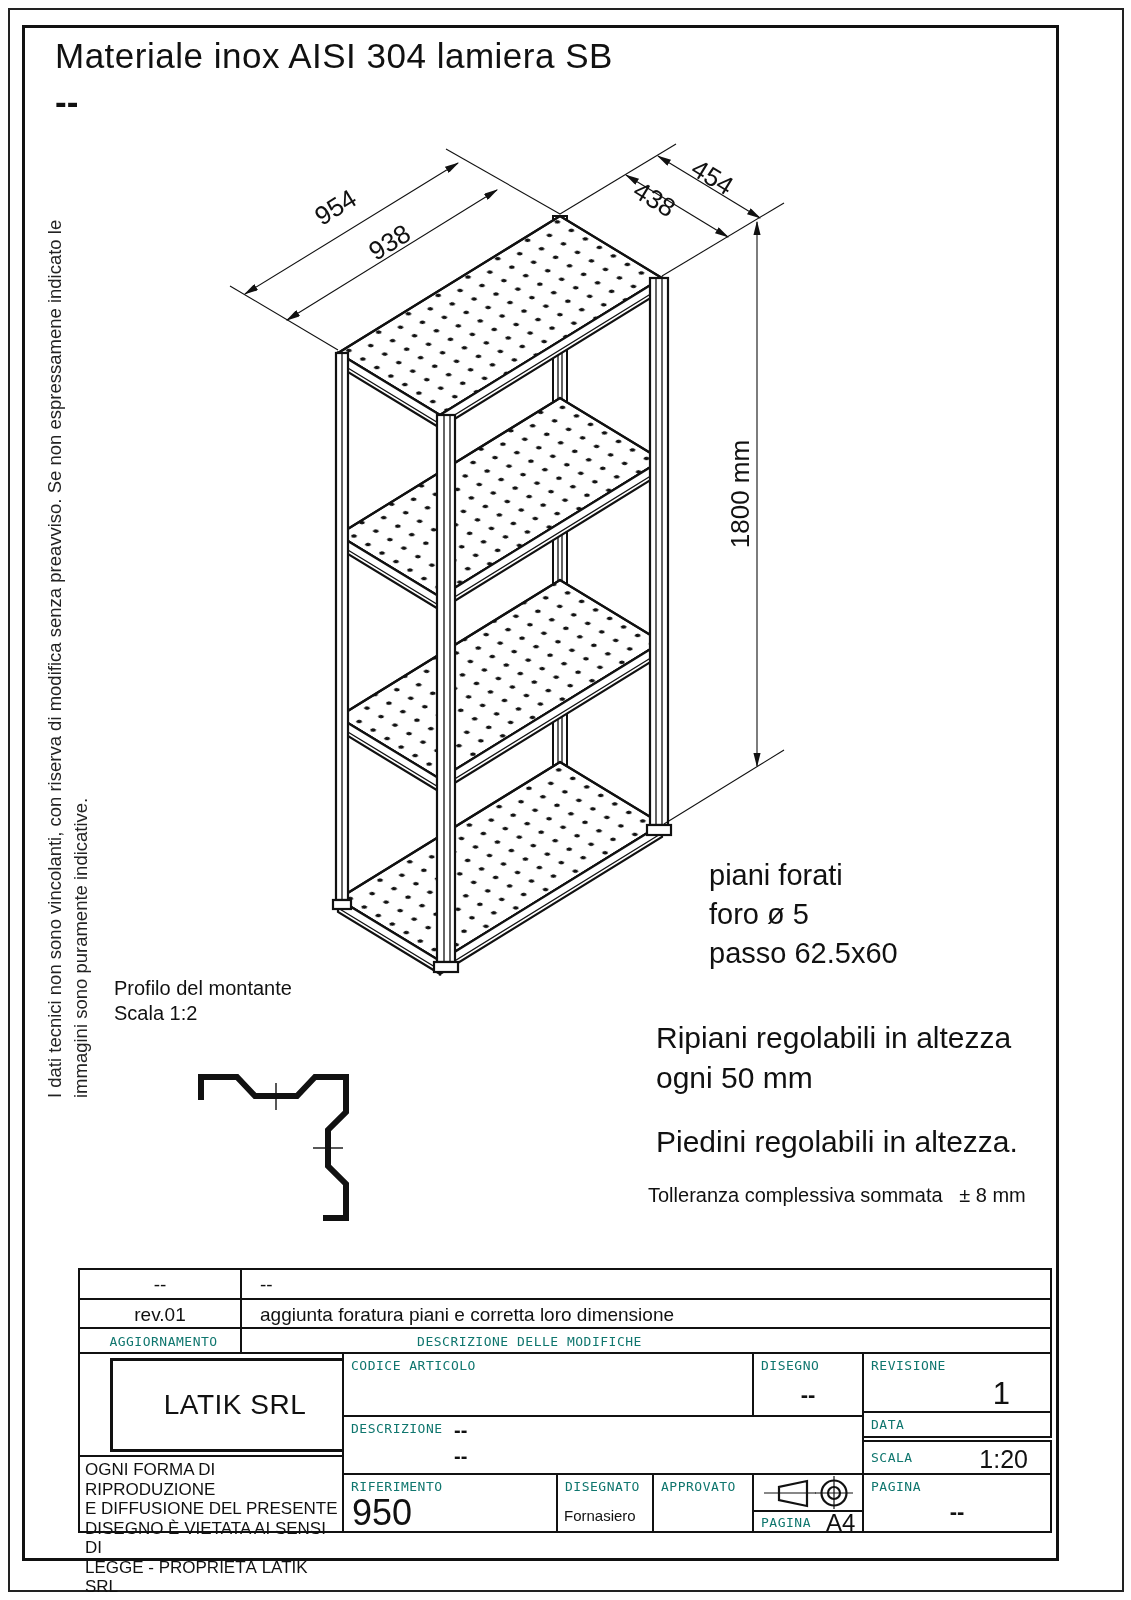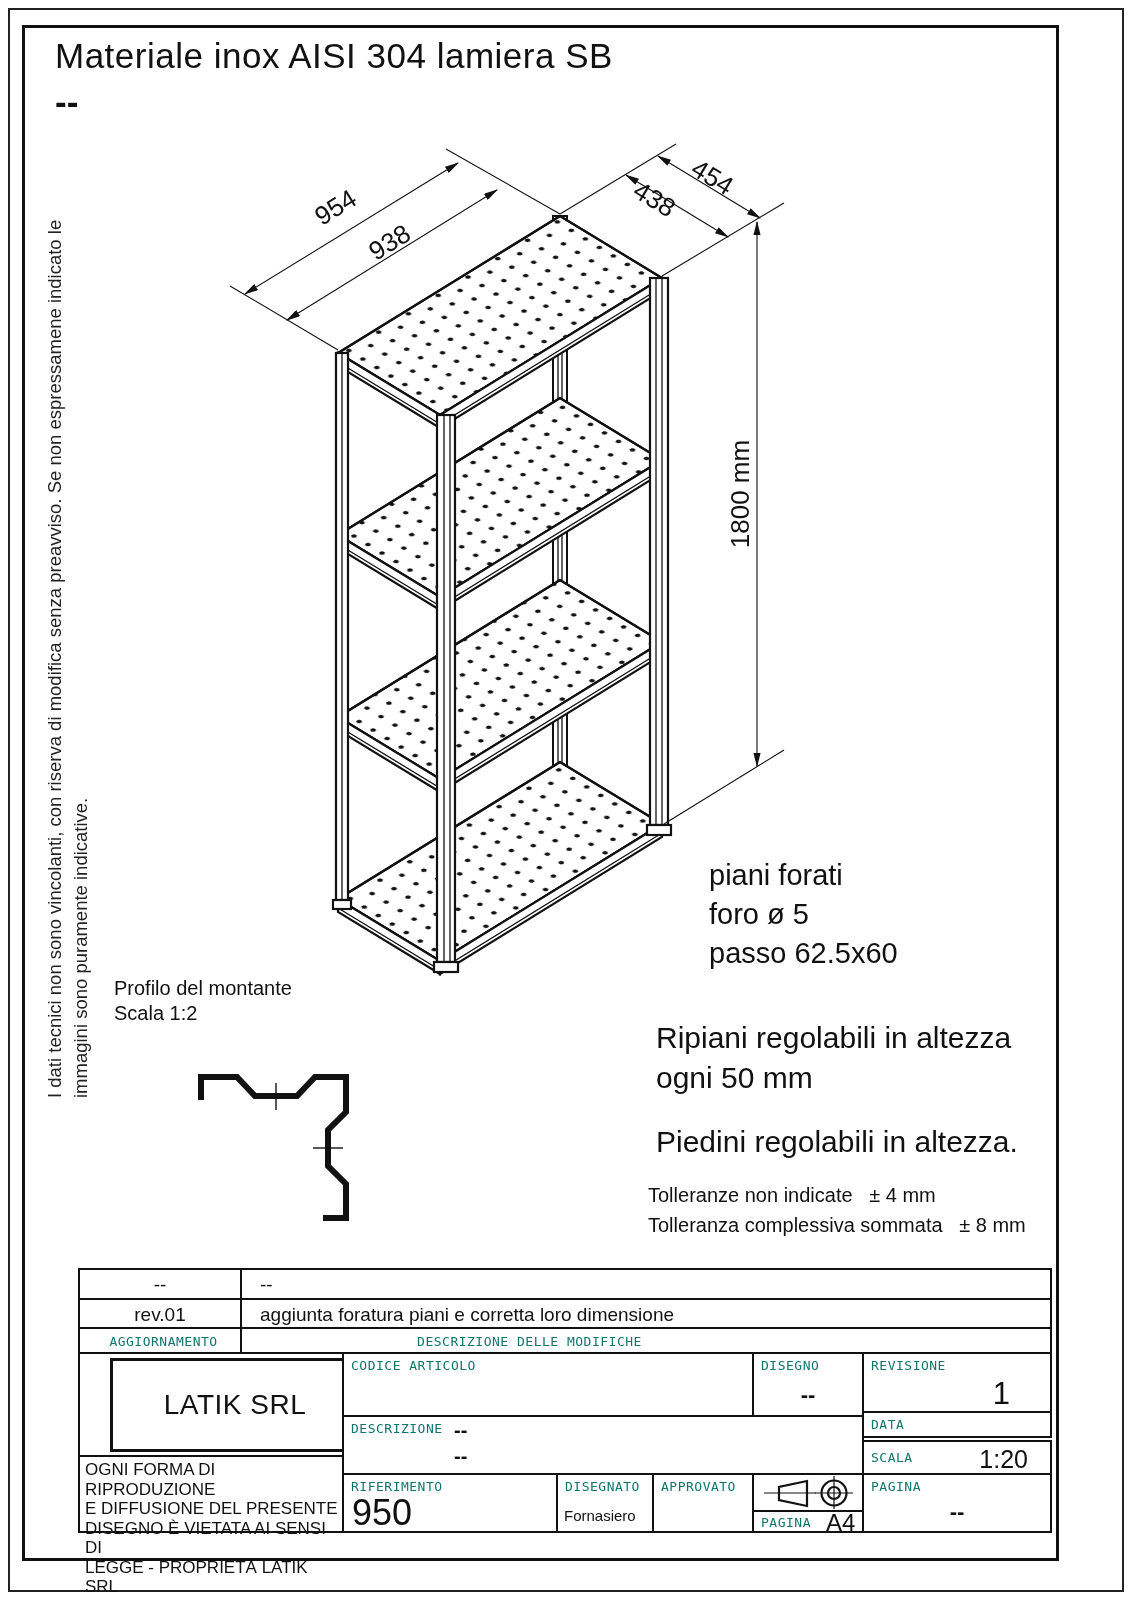--- a/index.html
+++ b/index.html
@@ -148,21 +148,20 @@
     <div>piani forati</div>
     <div>foro ø 5</div>
     <div>passo 62.5x60</div>
   </div>
   <div class="abs ann ann-shelves">
     <div>Ripiani regolabili in altezza</div>
     <div>ogni 50 mm</div>
   </div>
   <div class="abs ann ann-feet">Piedini regolabili in altezza.</div>
   <div class="abs ann ann-tol">
-    <div>Tolleranze non indicate&nbsp;&nbsp; ± 4 mm</div>
     <div>Tolleranza complessiva sommata&nbsp;&nbsp; ± 8 mm</div>
   </div>
   <div class="abs profile-label">
     <div>Profilo del montante</div>
     <div>Scala 1:2</div>
   </div>
 
   <div class="abs tb">
 
     <div class="cell" style="left:0;top:0;width:164px;height:32px;">

